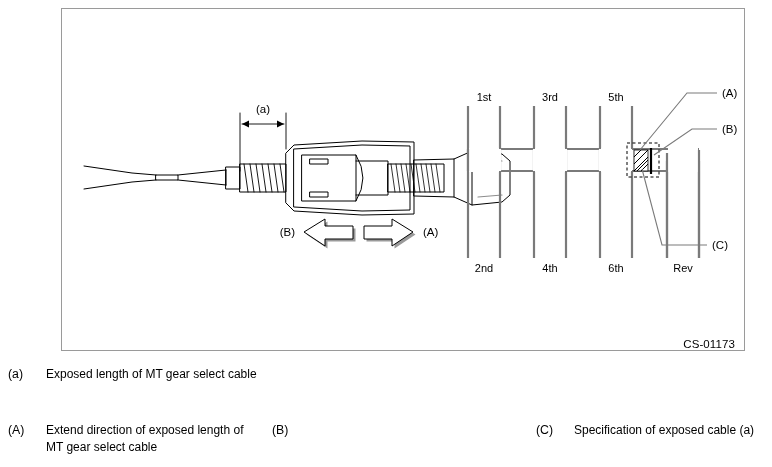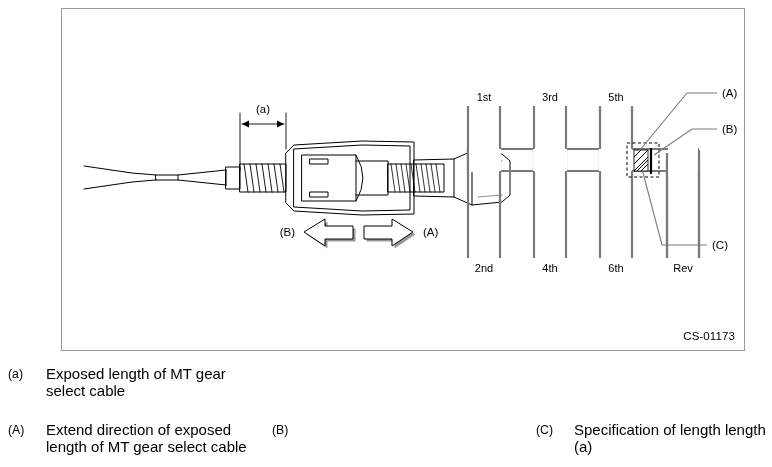--- a/index.html
+++ b/index.html
@@ -33,21 +33,21 @@
     left: 0;
     top: 0;
     width: 684px;
     height: 343px;
     display: block;
   }
 
   #figure-id {
     position: absolute;
     right: 9px;
-    bottom: 8px;
+    bottom: 0;
     font-size: 11.5px;
     letter-spacing: 0.1px;
     white-space: nowrap;
   }
 
   
   #caption-area {
     position: absolute;
     left: 0;
     top: 358px;
@@ -69,21 +69,21 @@
     align-items: flex-start;
   }
   .legend-key {
     width: 38px;
     flex: 0 0 38px;
     font-size: 12.3px;
     line-height: 16.5px;
     white-space: nowrap;
   }
   .legend-text {
-    font-size: 15px;
+    font-size: 12px;
     line-height: 16.5px;
   }
 
   #legend-a  { left: 8px;   width: 250px; }
   #legend-A  { left: 8px;   width: 250px; }
   #legend-B  { left: 272px; width: 250px; }
   #legend-C  { left: 536px; width: 236px; }
 
   .svg-label {
     font-family: "Liberation Sans", sans-serif;
@@ -291,17 +291,17 @@
   <div class="legend-row" id="legend-row-codes">
     <div class="legend-item" id="legend-A">
       <div class="legend-key">(A)</div>
       <div class="legend-text">Extend direction of exposed length of MT gear select cable</div>
     </div>
     <div class="legend-item" id="legend-B">
       <div class="legend-key">(B)</div>
     </div>
     <div class="legend-item" id="legend-C">
       <div class="legend-key">(C)</div>
-      <div class="legend-text">Specification of length length (a)</div>
+      <div class="legend-text">Specification of exposed cable (a)</div>
     </div>
   </div>
 
 </div>
 
 </body></html>

